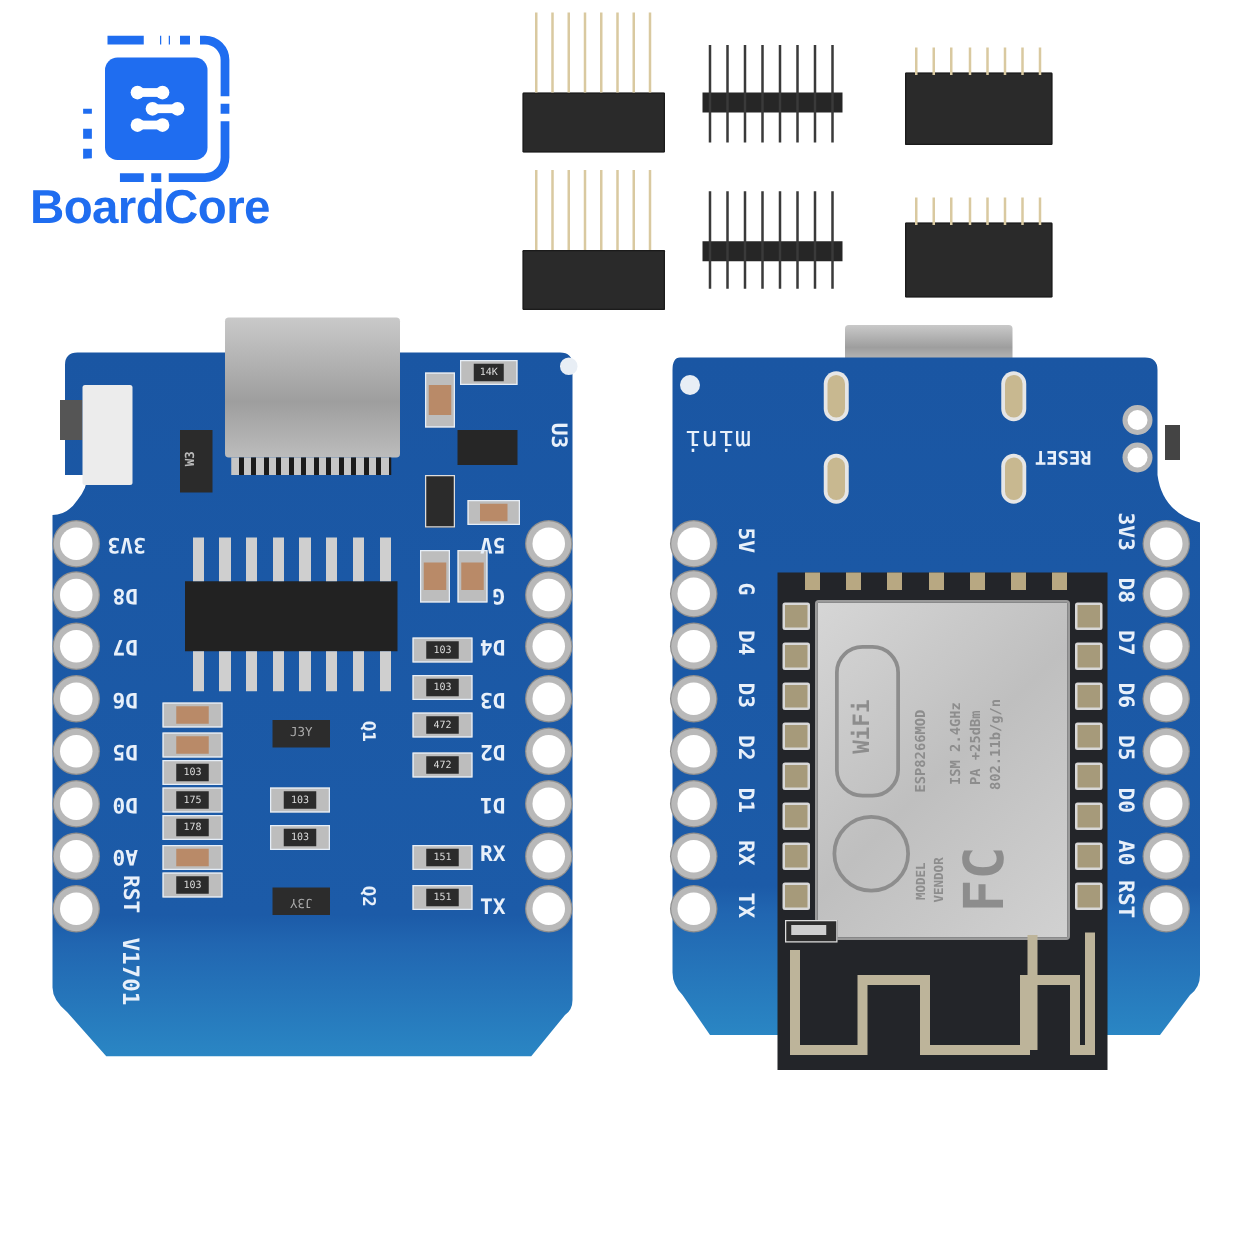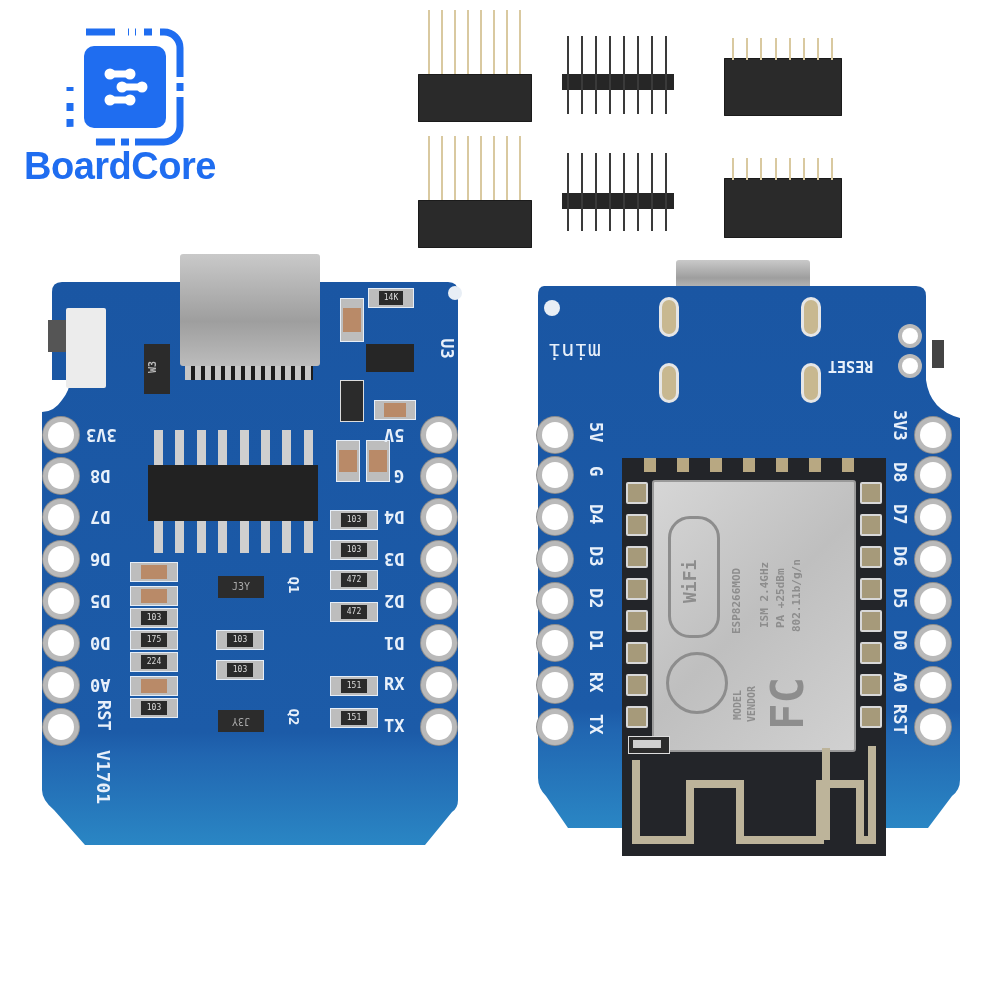--- a/index.html
+++ b/index.html
@@ -182,21 +182,21 @@
   <div class="smd" style="left:90px;top:306px;width:46px;">
       <div class="cap"></div>
     </div>
   <div class="smd" style="left:90px;top:328px;width:46px;">
       <div class="mid">103</div>
     </div>
   <div class="smd" style="left:90px;top:350px;width:46px;">
       <div class="mid">175</div>
     </div>
   <div class="smd" style="left:90px;top:372px;width:46px;">
-      <div class="mid">224</div>
+      <div class="mid">178</div>
     </div>
   <div class="smd" style="left:90px;top:396px;width:46px;">
       <div class="cap"></div>
     </div>
   <div class="smd" style="left:90px;top:418px;width:46px;">
       <div class="mid">103</div>
     </div>
 
   <div class="sot" style="left:178px;top:296px;width:46px;height:22px;line-height:22px;">J3Y</div>
   <span class="silk" style="left:246px;top:298px;transform:rotate(90deg);font-size:14px;">Q1</span>

